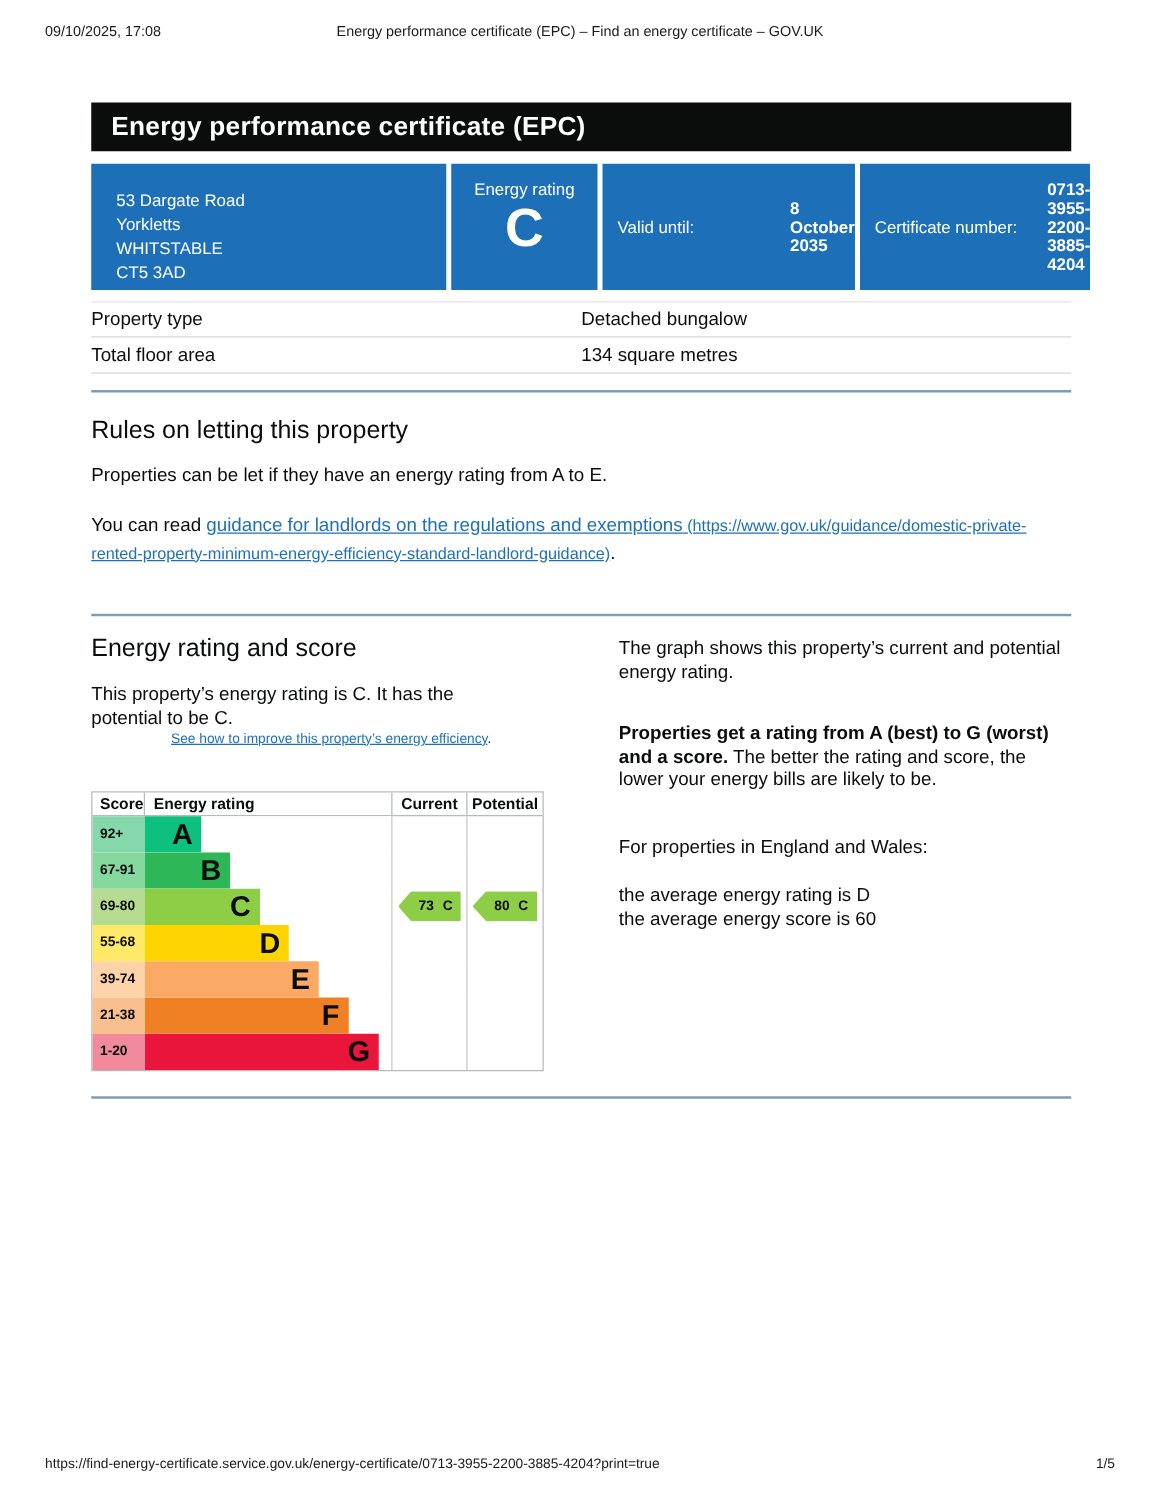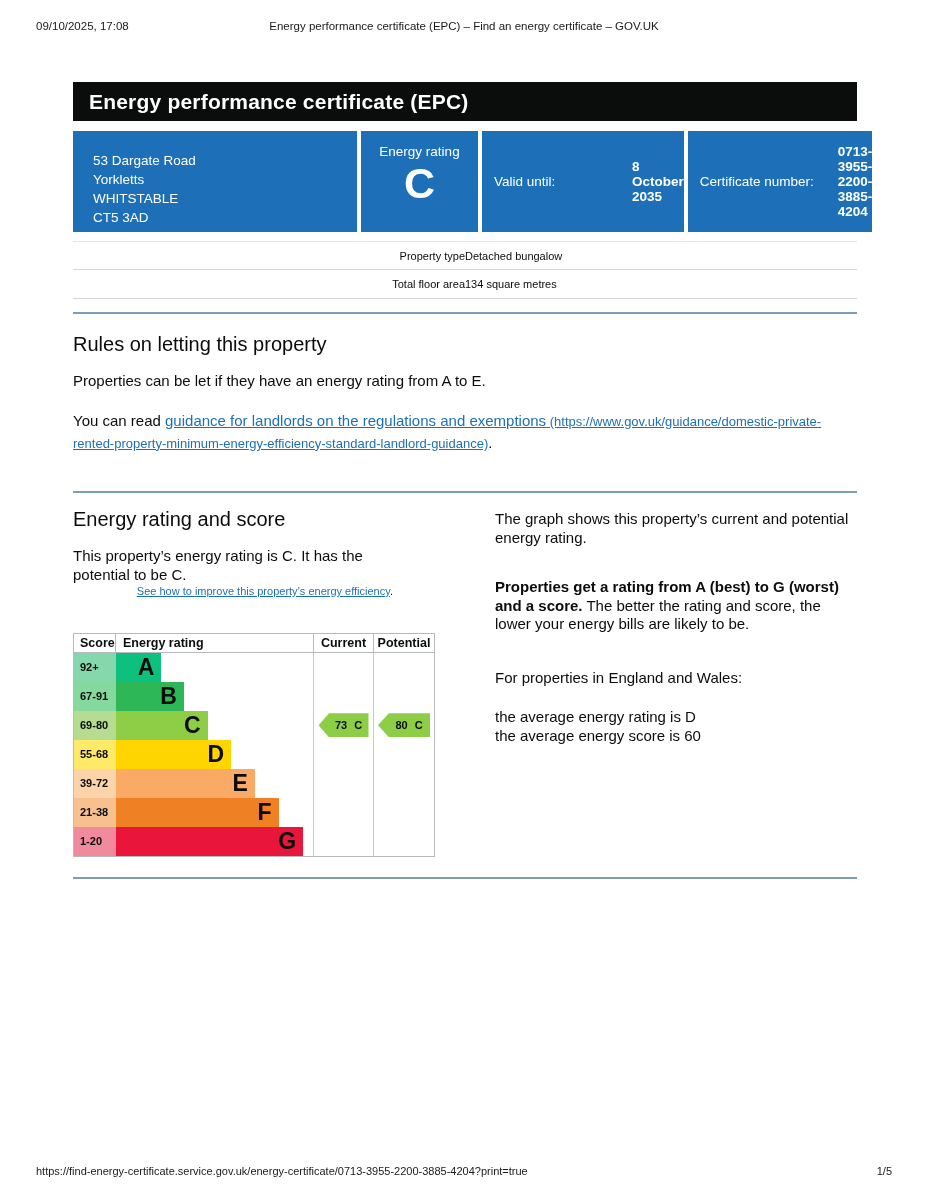--- a/index.html
+++ b/index.html
@@ -28,21 +28,21 @@
   .summary-cell { background:#1d70b8; color:#fff; }
   .addr { flex:1; padding:21px 0 0 20px; font-size:13.5px; line-height:1.4; }
   .rating-cell { width:117px; text-align:center; padding-top:13px; }
   .rating-cell .lbl { font-size:13.5px; }
   .rating-cell .big { font-size:43px; font-weight:bold; line-height:1.15; }
   .summary-right { width:375px; display:flex; flex-direction:row; gap:4px; background:#fff; }
   .summary-row { flex:1; display:flex; align-items:center; padding-left:12px; font-size:13.5px; }
   .summary-row .lbl { width:138px; flex:none; }
   .summary-row .val { font-weight:bold; }
 
-  .key-facts { margin-top:9px; font-size:11px;text-align:right; }
+  .key-facts { margin-top:9px; font-size:15px; }
   .kf-row { display:flex; align-items:center; height:29px; border-bottom:1px solid #d5d6d7; }
   .kf-row:first-child { border-top:1px solid #e3e4e5; }
   .kf-label { width:392px; flex:none; }
 
   hr.blue-rule { border:none; border-top:2px solid #7f9cb5; }
   .rule-1 { margin-top:13px; }
   .rule-2 { margin-top:38px; }
   .rule-3 { margin-top:20px; }
 
   h2 { font-size:20px; font-weight:normal; color:#0b0c0c; }
@@ -201,21 +201,21 @@
           <div class="chart-row">
             <div class="cr-score" style="background-color: rgb(255, 233, 105);">55-68</div>
             <div class="cr-track">
               <div class="cr-bar" style="background-color: rgb(255, 213, 0); width: 58.5%;">D</div>
             </div>
             <div class="cr-current"></div>
             <div class="cr-potential"></div>
           </div>
 
           <div class="chart-row">
-            <div class="cr-score" style="background-color: rgb(253, 212, 170);">39-72</div>
+            <div class="cr-score" style="background-color: rgb(253, 212, 170);">39-74</div>
             <div class="cr-track">
               <div class="cr-bar" style="background-color: rgb(251, 170, 101); width: 70.5%;">E</div>
             </div>
             <div class="cr-current"></div>
             <div class="cr-potential"></div>
           </div>
 
           <div class="chart-row">
             <div class="cr-score" style="background-color: rgb(247, 192, 142);">21-38</div>
             <div class="cr-track">

